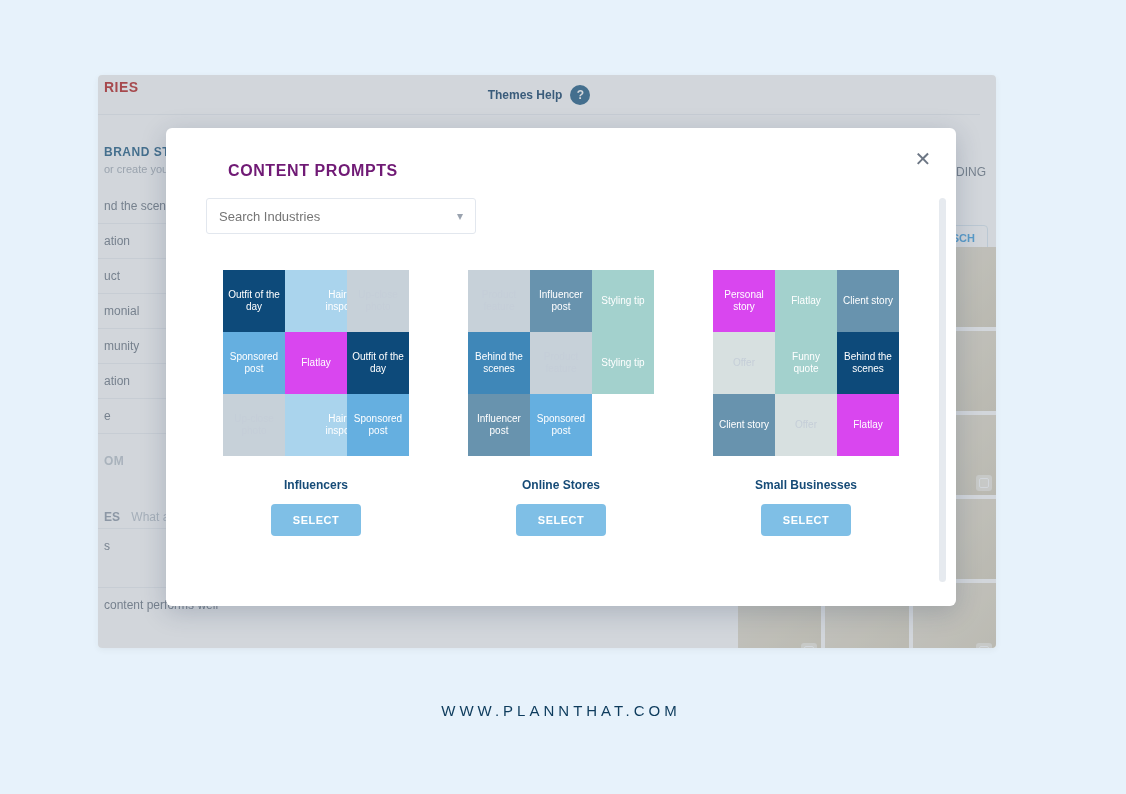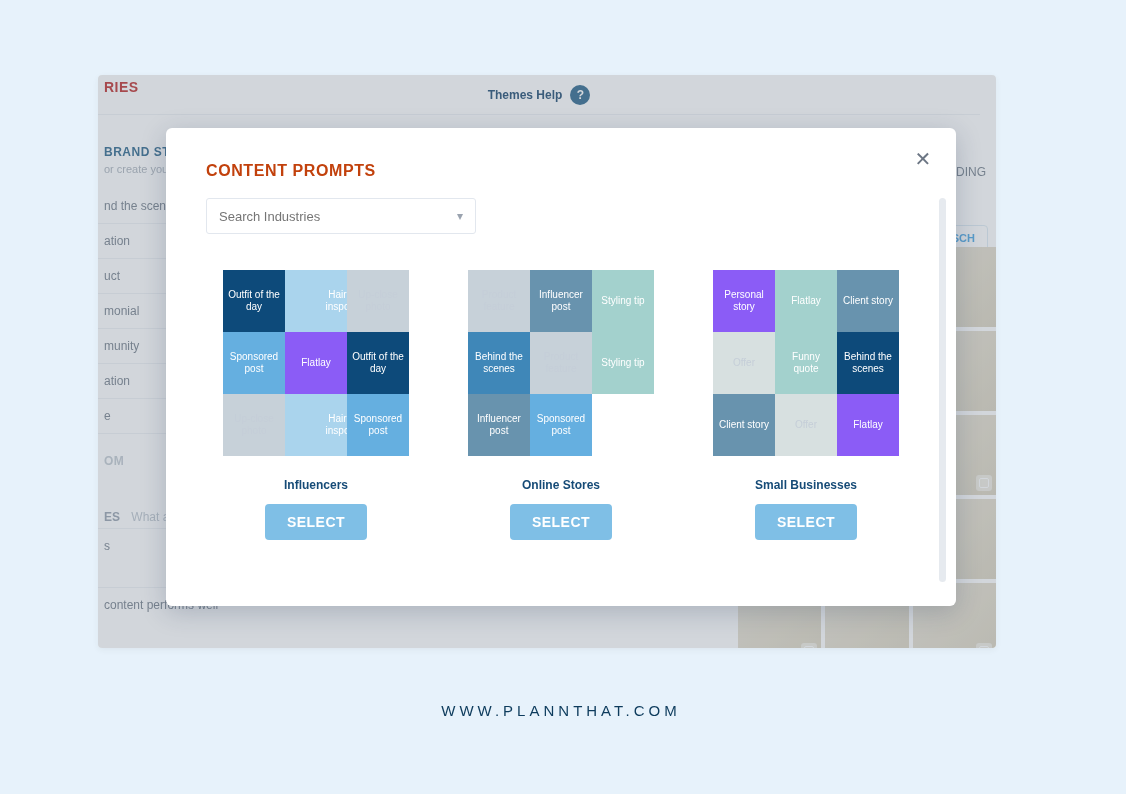--- a/index.html
+++ b/index.html
@@ -106,21 +106,22 @@
     padding:34px 40px 28px;
   }
   .modal .close {
     position:absolute; right:20px; top:18px;
     width:26px; height:26px;
     color:#6c7684; font-size:20px; line-height:26px; text-align:center;
     cursor:pointer;
   }
   .modal .title {
     font-size:16px; font-weight:700; letter-spacing:0.6px;
-    color:#c2410c;
+    color:#701a75;
+    margin-left:22px;
   }
   .modal .search {
     margin-top:18px;
     width:270px; height:36px;
     border:1px solid #e2e7ee; border-radius:3px;
     display:flex; align-items:center; justify-content:space-between;
     padding:0 12px;
     gap:40px;
   }
   .modal .search input {
@@ -148,27 +149,27 @@
     color:#fff; padding:4px;
   }
   .tile.muted { color:#c5ced8; }
   .card .card-title {
     margin-top:22px; font-size:12px; font-weight:700; color:#164b77;
   }
   .card .select-btn {
     margin-top:12px;
     background:#7fbfe6; color:#fff;
     border:none; border-radius:4px;
-    font-size:14px; font-weight:700; letter-spacing:0.5px;
+    font-size:11px; font-weight:700; letter-spacing:0.5px;
     padding:10px 22px; cursor:pointer;
   }
 
   
   .c-navy   { background:#0d4a7a; }
-  .c-dark   { background:#8b5cf6; }
+  .c-dark   { background:#d946ef; }
   .c-sky    { background:#aad4ed;padding-left:47px; }
   .c-steel  { background:#6893ae; }
   .c-fog    { background:#c7d1d9; }
   .c-azure  { background:#65afe0; }
   .c-mint   { background:#a3d1cd; }
   .c-pale   { background:#d7e0e0; }
   .c-blue   { background:#3f87b8; }
 
   .modal .scrollbar {
     position:absolute; right:10px; top:70px; bottom:24px;

